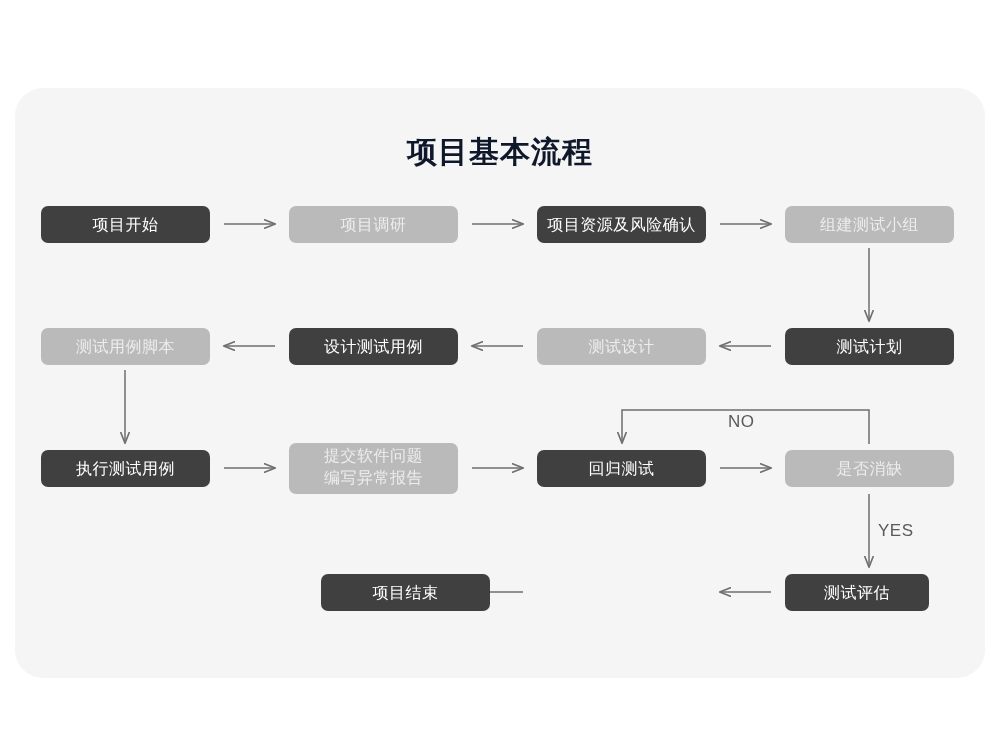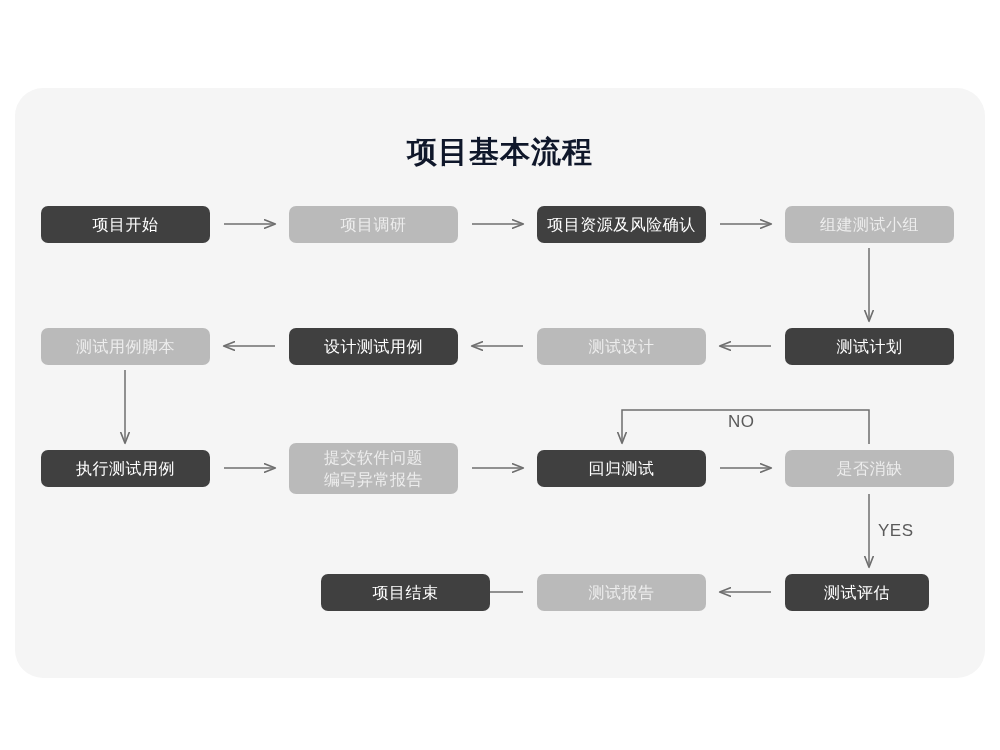--- a/index.html
+++ b/index.html
@@ -135,22 +135,21 @@
   <div class="node gray" style="left:289px; top:206px; width:169px; height:37px;">项目调研</div>
   <div class="node purple" style="left:537px; top:206px; width:169px; height:37px;">项目资源及风险确认</div>
   <div class="node gray" style="left:785px; top:206px; width:169px; height:37px;font-family:Liberation Serif, serif;">组建测试小组</div>
 
   <div class="node gray" style="left:41px;  top:328px; width:169px; height:37px;">测试用例脚本</div>
   <div class="node purple" style="left:289px; top:328px; width:169px; height:37px;">设计测试用例</div>
   <div class="node gray" style="left:537px; top:328px; width:169px; height:37px;text-align:center;">测试设计</div>
   <div class="node purple" style="left:785px; top:328px; width:169px; height:37px;">测试计划</div>
 
   <div class="node purple" style="left:41px;  top:450px; width:169px; height:37px;">执行测试用例</div>
-  <div class="node gray" style="left:289px; top:443px; width:169px; height:51px;">提交软件问题
+  <div class="node gray" style="left:289px; top:443px; width:169px; height:51px;font-family:Liberation Mono, monospace;">提交软件问题
 编写异常报告</div>
   <div class="node purple" style="left:537px; top:450px; width:169px; height:37px;">回归测试</div>
   <div class="node gray" style="left:785px; top:450px; width:169px; height:37px;">是否消缺</div>
 
   <div class="node purple" style="left:289px; top:574px; width:169px; height:37px;margin-left:32px;">项目结束</div>
-  <div class="node gray" style="left:537px; top:574px; width:169px; height:37px;">测试报告</div>
   <div class="node purple" style="left:785px; top:574px; width:144px; height:37px;">测试评估</div>
 
 </div>
 
 </body></html>

